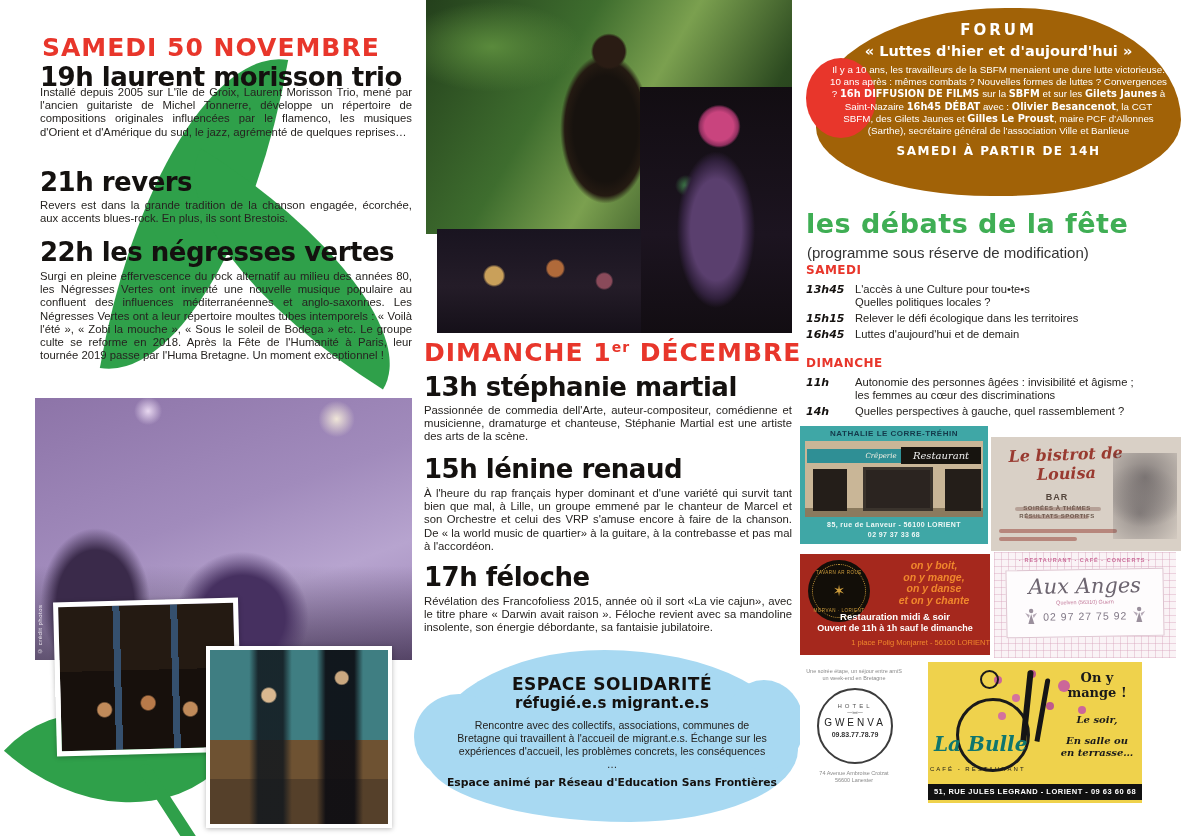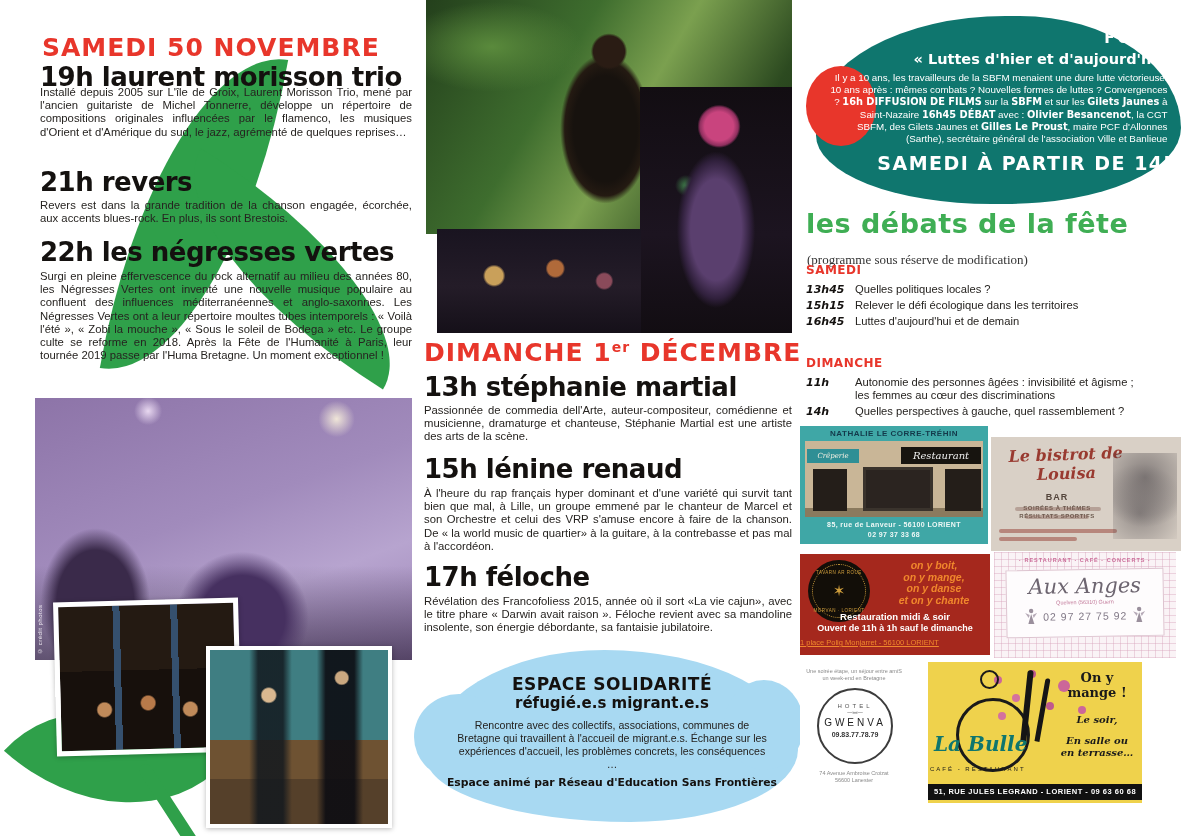--- a/index.html
+++ b/index.html
@@ -62,47 +62,47 @@
   .blob-blue{position:absolute;z-index:2;left:426px;top:650px;width:372px;height:172px;background:#a8d9f2;
     border-radius:48% 52% 45% 55% / 62% 58% 42% 38%;text-align:center;}
   .blob-blue:before{content:"";position:absolute;left:-12px;top:44px;width:90px;height:86px;background:#a8d9f2;border-radius:50%;}
   .blob-blue:after{content:"";position:absolute;right:-6px;top:30px;width:80px;height:90px;background:#a8d9f2;border-radius:50%;}
   .es-inner{position:relative;z-index:1;padding-top:24px;}
   .es-t1{font-family:"DejaVu Sans",sans-serif;font-weight:bold;font-size:17px;letter-spacing:.5px;color:#14110f;}
   .es-t2{font-family:"DejaVu Sans",sans-serif;font-weight:bold;font-size:15px;color:#14110f;}
   .es-body{width:314px;margin:7px auto 0;font-size:10.6px;line-height:13px;color:#24211e;}
   .es-foot{margin-top:5px;font-family:"DejaVu Sans",sans-serif;font-weight:bold;font-size:10.8px;color:#14110f;}
   
-  .blob-red{position:absolute;z-index:2;left:816px;top:16px;width:365px;height:188px;background:#0f766e;
-    border-radius:54% 46% 50% 50% / 58% 62% 42% 38%;text-align:right;color:#fff;}
+  .blob-red{position:absolute;z-index:2;left:816px;top:8px;width:365px;height:188px;background:#a16207;
+    border-radius:54% 46% 50% 50% / 58% 62% 42% 38%;text-align:center;color:#fff;}
   .blob-red:before{content:"";position:absolute;left:-10px;top:50px;width:70px;height:80px;background:#e8362b;border-radius:50%;}
   .f-inner{position:relative;z-index:1;padding-top:13px;}
   .f-title{font-family:"DejaVu Sans",sans-serif;font-weight:bold;font-size:15px;letter-spacing:3px;}
   .f-sub{font-family:"DejaVu Sans",sans-serif;font-weight:bold;font-size:14.5px;margin-top:4px;}
   .f-body{width:338px;margin:5px auto 0;font-size:9.8px;line-height:12.2px;}
   .segb{font-weight:bold;font-family:"DejaVu Sans",sans-serif;}
-  .f-foot{margin-top:7px;font-family:"DejaVu Sans",sans-serif;font-weight:bold;font-size:19px;letter-spacing:1.5px;}
+  .f-foot{margin-top:7px;font-family:"DejaVu Sans",sans-serif;font-weight:bold;font-size:12px;letter-spacing:1.5px;}
   
   .d-title{position:absolute;left:806px;top:208px;font-family:"DejaVu Sans",sans-serif;font-weight:bold;
     font-size:27px;letter-spacing:.5px;color:#3fae54;}
-  .d-sub{position:absolute;left:807px;top:252px;font-size:13px;color:#333;font-family:Liberation Serif, serif;}
+  .d-sub{position:absolute;left:807px;top:244px;font-size:15px;color:#333;}
   .d-label{position:absolute;font-family:"DejaVu Sans",sans-serif;font-weight:bold;font-size:12px;
     letter-spacing:.5px;color:#e8362b;}
   .sched{position:absolute;left:806px;width:372px;}
   .srow{display:flex;margin-bottom:3px;}
   .stime{flex:0 0 49px;font-family:"DejaVu Sans",sans-serif;font-weight:bold;font-style:italic;font-size:11px;color:#14110f;}
   .stext{flex:1;font-size:11.2px;line-height:13px;color:#262320;}
   
   .ad{position:absolute;z-index:2;overflow:hidden;}
   .ad1{left:800px;top:426px;width:188px;height:118px;background:#3fa7a6;}
   .ad1-name{position:absolute;left:0;right:0;top:3px;text-align:center;font-size:8px;font-weight:bold;
     letter-spacing:.5px;color:#13394a;}
   .sf{position:absolute;left:5px;right:5px;top:15px;height:76px;background:linear-gradient(#c9b697 0 88%, #8a7a5e 88%);}
   .sf-sign-l{position:absolute;left:2px;top:8px;width:52px;height:14px;background:#2f8f95;color:#f3efe2;
-    font-family:"DejaVu Serif",serif;font-style:italic;font-size:7px;text-align:center;line-height:14px;}
+    font-family:"DejaVu Serif",serif;font-style:italic;font-size:7px;text-align:center;line-height:14px;padding-left:48px;}
   .sf-sign-r{position:absolute;left:96px;top:6px;width:80px;height:17px;background:#17140f;color:#eee;
     font-family:"DejaVu Serif",serif;font-style:italic;font-size:10px;text-align:center;line-height:17px;}
   .sf-door{position:absolute;background:#241e19;}
   .sf-d1{left:8px;top:28px;width:34px;height:42px;}
   .sf-d2{left:58px;top:26px;width:70px;height:44px;background:#2b2420;box-shadow:inset 0 0 0 3px #3a332c;}
   .sf-d3{left:140px;top:28px;width:36px;height:42px;}
   .ad1-addr,.ad1-tel{position:absolute;left:0;right:0;text-align:center;color:#eef8f6;font-size:7px;font-weight:bold;letter-spacing:.4px;}
   .ad1-addr{top:95px;} .ad1-tel{top:105px;}
   .ad2{left:991px;top:437px;width:190px;height:114px;background:#d9d0c6;}
   .ad2-name{position:absolute;left:0;right:40px;top:8px;text-align:center;font-family:"DejaVu Serif",serif;
@@ -118,21 +118,21 @@
   .ad3{left:800px;top:554px;width:190px;height:101px;background:#a5281d;}
   .badge{position:absolute;left:8px;top:6px;width:62px;height:62px;border-radius:50%;background:#120e08;color:#cf9e3c;}
   .badge:before{content:"";position:absolute;inset:4px;border:1px dotted #cf9e3c;border-radius:50%;}
   .badge-top,.badge-bot{position:absolute;left:0;right:0;text-align:center;font-size:4.5px;letter-spacing:.5px;}
   .badge-top{top:10px;} .badge-bot{bottom:9px;}
   .badge-glyph{position:absolute;left:0;right:0;top:22px;text-align:center;font-size:15px;}
   .ad3-slogan{position:absolute;left:82px;right:4px;top:6px;text-align:center;color:#f0872c;
     font-weight:bold;font-style:italic;font-size:10.5px;line-height:11.5px;}
   .ad3-w{position:absolute;left:0;right:0;text-align:center;color:#fff;font-weight:bold;font-size:9.5px;}
   .ad3-w1{top:57px;} .ad3-w2{top:69px;font-size:9px;}
-  .ad3-addr{position:absolute;left:0;right:0;top:84px;text-align:left;color:#f0872c;font-size:7.5px;text-decoration:underline;}
+  .ad3-addr{position:absolute;left:0;right:0;top:84px;text-align:right;color:#f0872c;font-size:7.5px;}
   .ad4{left:994px;top:552px;width:182px;height:106px;background-color:#faf3f6;background-image:
     repeating-linear-gradient(0deg, rgba(214,160,185,.4) 0 1px, transparent 1px 7px),
     repeating-linear-gradient(90deg, rgba(214,160,185,.4) 0 1px, transparent 1px 7px);}
   .ad4-banner{position:absolute;left:0;right:0;top:5px;text-align:center;font-size:5.5px;font-weight:bold;
     letter-spacing:1px;color:#cc6e9a;}
   .anges-label{position:absolute;left:12px;top:17px;width:156px;height:66px;background:#fefcfd;
     border:1px solid #ddc3cf;transform:rotate(-1deg);text-align:center;}
   .anges-name{margin-top:4px;font-family:"DejaVu Serif",serif;font-style:italic;font-size:21px;color:#6d6570;}
   .anges-sub{font-size:5.5px;color:#c27a9a;margin-top:1px;}
   .anges-row{display:flex;align-items:center;justify-content:center;gap:5px;margin-top:2px;}
@@ -223,20 +223,21 @@
   </div>
 
   <div class="d-title">les débats de la fête</div>
   <div class="d-sub">(programme sous réserve de modification)</div>
 
   <div class="d-label" style="left:806px;top:263px;">SAMEDI</div>
   <div class="sched" style="top:283px;">
     <div class="srow">
       <div class="stime">13h45</div>
       <div class="stext">
+          <div>L'accès à une Culture pour tou•te•s</div>
           <div>Quelles politiques locales ?</div>
         </div>
     </div>
     <div class="srow">
       <div class="stime">15h15</div>
       <div class="stext">
           <div>Relever le défi écologique dans les territoires</div>
         </div>
     </div>
     <div class="srow">

